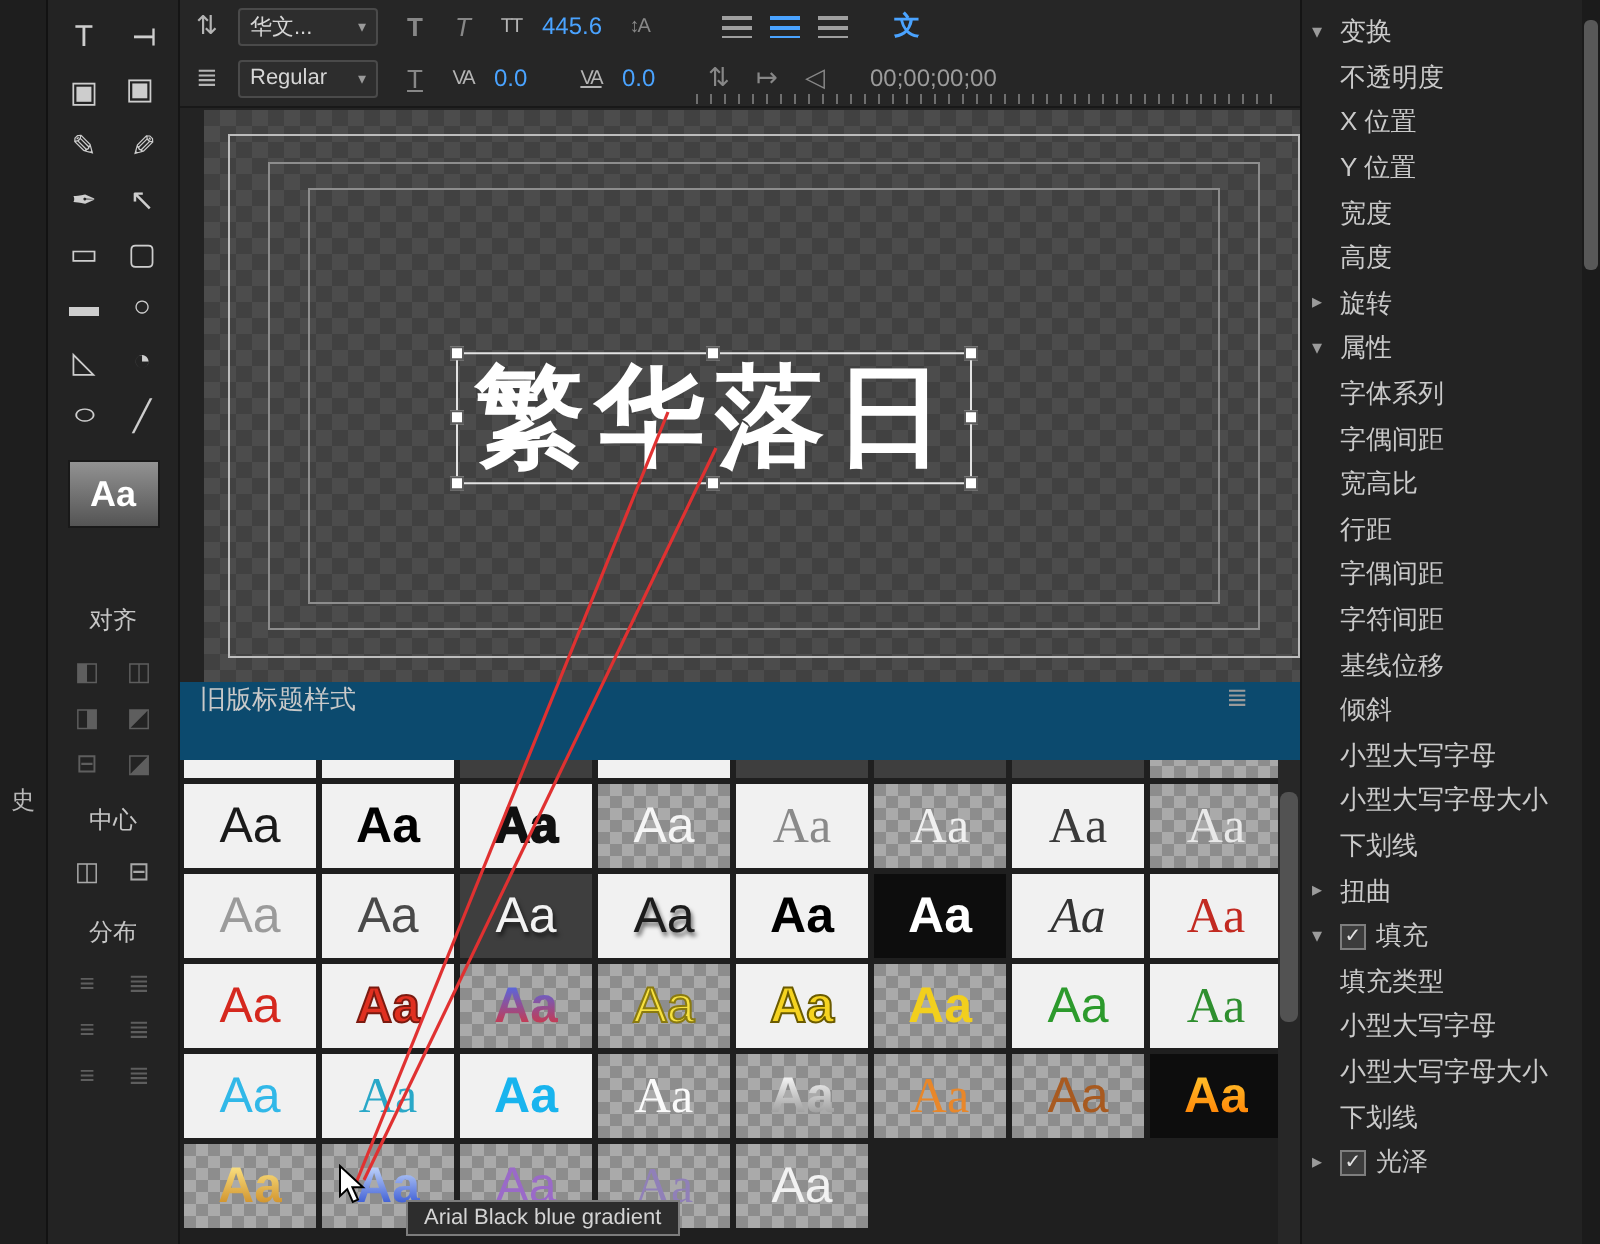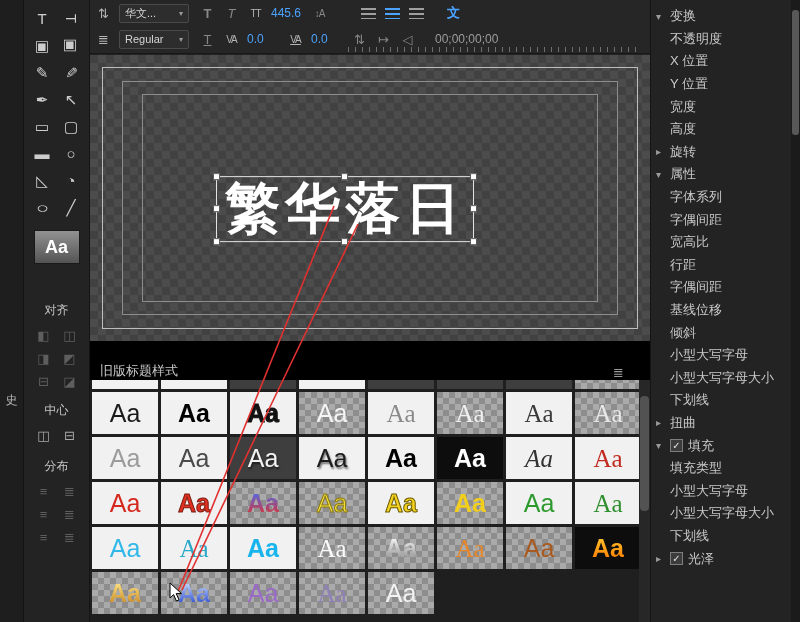--- a/index.html
+++ b/index.html
@@ -41,33 +41,33 @@
 .dim{color:#878787}
 .blue{color:#4aa3ff}
 .tb-val{color:#4aa3ff;font-size:12px;margin-right:10px;min-width:30px}
 .bars{width:15px;height:11px;margin-right:9px;background:repeating-linear-gradient(to bottom,#9f9f9f 0 2px,transparent 2px 5px)}
 .bars.active{background:repeating-linear-gradient(to bottom,#4aa3ff 0 2px,transparent 2px 5px)}
 .gap{width:26px}
 .tc{color:#9c9c9c;font-size:12px;margin-left:12px}
 #ruler{position:absolute;left:258px;right:10px;bottom:1px;height:5px;background:repeating-linear-gradient(90deg,#6f6f6f 0 1px,transparent 1px 7px)}
 
 
-#canvas{position:absolute;top:55px;left:0;width:560px;height:286px;background:repeating-conic-gradient(#4c4c4c 0% 25%,#414141 0% 50%) 0 0/16px 16px}
+#canvas{position:absolute;top:55px;left:12px;width:560px;height:286px;background:repeating-conic-gradient(#4c4c4c 0% 25%,#414141 0% 50%) 0 0/16px 16px}
 .bounds{position:absolute;inset:12px;border:1px solid #bdbdbd}
 .safe1{position:absolute;inset:26px 32px;border:1px solid #8d8d8d}
 .safe2{position:absolute;inset:39px 52px;border:1px solid #8d8d8d}
 #text-sel{position:absolute;left:45.6%;top:54%;transform:translate(-50%,-50%);border:1px solid rgba(235,235,235,.95);padding:3px 8px}
 #title-text{font-size:55px;font-weight:900;color:#fff;letter-spacing:5px;line-height:1.05;white-space:nowrap}
 .hd{position:absolute;width:7px;height:7px;background:#fff;border:1px solid #5a5a5a}
 .h-nw{left:-4px;top:-4px}.h-n{left:calc(50% - 4px);top:-4px}.h-ne{right:-4px;top:-4px}
 .h-w{left:-4px;top:calc(50% - 4px)}.h-e{right:-4px;top:calc(50% - 4px)}
 .h-sw{left:-4px;bottom:-4px}.h-s{left:calc(50% - 4px);bottom:-4px}.h-se{right:-4px;bottom:-4px}
 
 
-#styles-header{position:absolute;top:341px;left:0;width:560px;height:39px;display:flex;align-items:flex-end;padding-left:10px;color:#c9c9c9;font-size:13px;background:#000000}
+#styles-header{position:absolute;top:341px;left:0;width:560px;height:39px;display:flex;align-items:flex-start;padding-left:10px;color:#c9c9c9;font-size:13px;background:#0c4a6e}
 #panel-menu{margin-left:auto;margin-right:26px;color:#9a9a9a;font-size:13px}
 #styles-body{position:absolute;top:380px;left:0;width:560px;height:242px;background:#1f1f1f;overflow:hidden}
 #swatch-grid{position:absolute;top:-33px;left:2px;width:549px;display:grid;grid-template-columns:repeat(8,66px);gap:3px}
 .swatch{height:42px;display:flex;align-items:center;justify-content:center;overflow:hidden}
 .bg-white{background:#f1f1f1}.bg-black{background:#0d0d0d}.bg-dark{background:#3e3e3e}
 .bg-checker{background:repeating-conic-gradient(#aaa 0% 25%,#8d8d8d 0% 50%) 0 0/12px 12px}
 .swatch.empty{background:transparent}
 .sw-text{font-size:25px;line-height:1;font-weight:500}
 .sw-text.serif{font-family:"Liberation Serif","DejaVu Serif",serif}
 .sw-text.bold{font-weight:800}.sw-text.italic{font-style:italic}.sw-text.thin{font-weight:300}
@@ -403,20 +403,24 @@
         <div class="prop">
           <span class="chev"></span>
           <span class="plabel">行距</span>
         </div>
         <div class="prop">
           <span class="chev"></span>
           <span class="plabel">字偶间距</span>
         </div>
         <div class="prop">
           <span class="chev"></span>
+          <span class="plabel">字符间距</span>
+        </div>
+        <div class="prop">
+          <span class="chev"></span>
           <span class="plabel">基线位移</span>
         </div>
         <div class="prop">
           <span class="chev"></span>
           <span class="plabel">倾斜</span>
         </div>
         <div class="prop">
           <span class="chev"></span>
           <span class="plabel">小型大写字母</span>
         </div>
@@ -467,14 +471,15 @@
 
   <svg id="annot" width="800" height="622" viewBox="0 0 800 622">
     <line x1="334" y1="206" x2="177" y2="594" stroke="#e03131" stroke-width="1.6"></line>
     <line x1="358" y1="224" x2="182" y2="590" stroke="#e03131" stroke-width="1.6"></line>
   </svg>
 
   <svg id="cursor" width="15" height="21" viewBox="0 0 15 21">
     <path d="M1 1 L1 16 L4.6 12.6 L7.4 19 L10 17.8 L7.2 11.6 L12.5 11.6 Z" fill="#ffffff" stroke="#000000" stroke-width="1"></path>
   </svg>
 
+  <div id="tooltip">Arial Black blue gradient</div>
 
 </div>
 
 </body></html>

